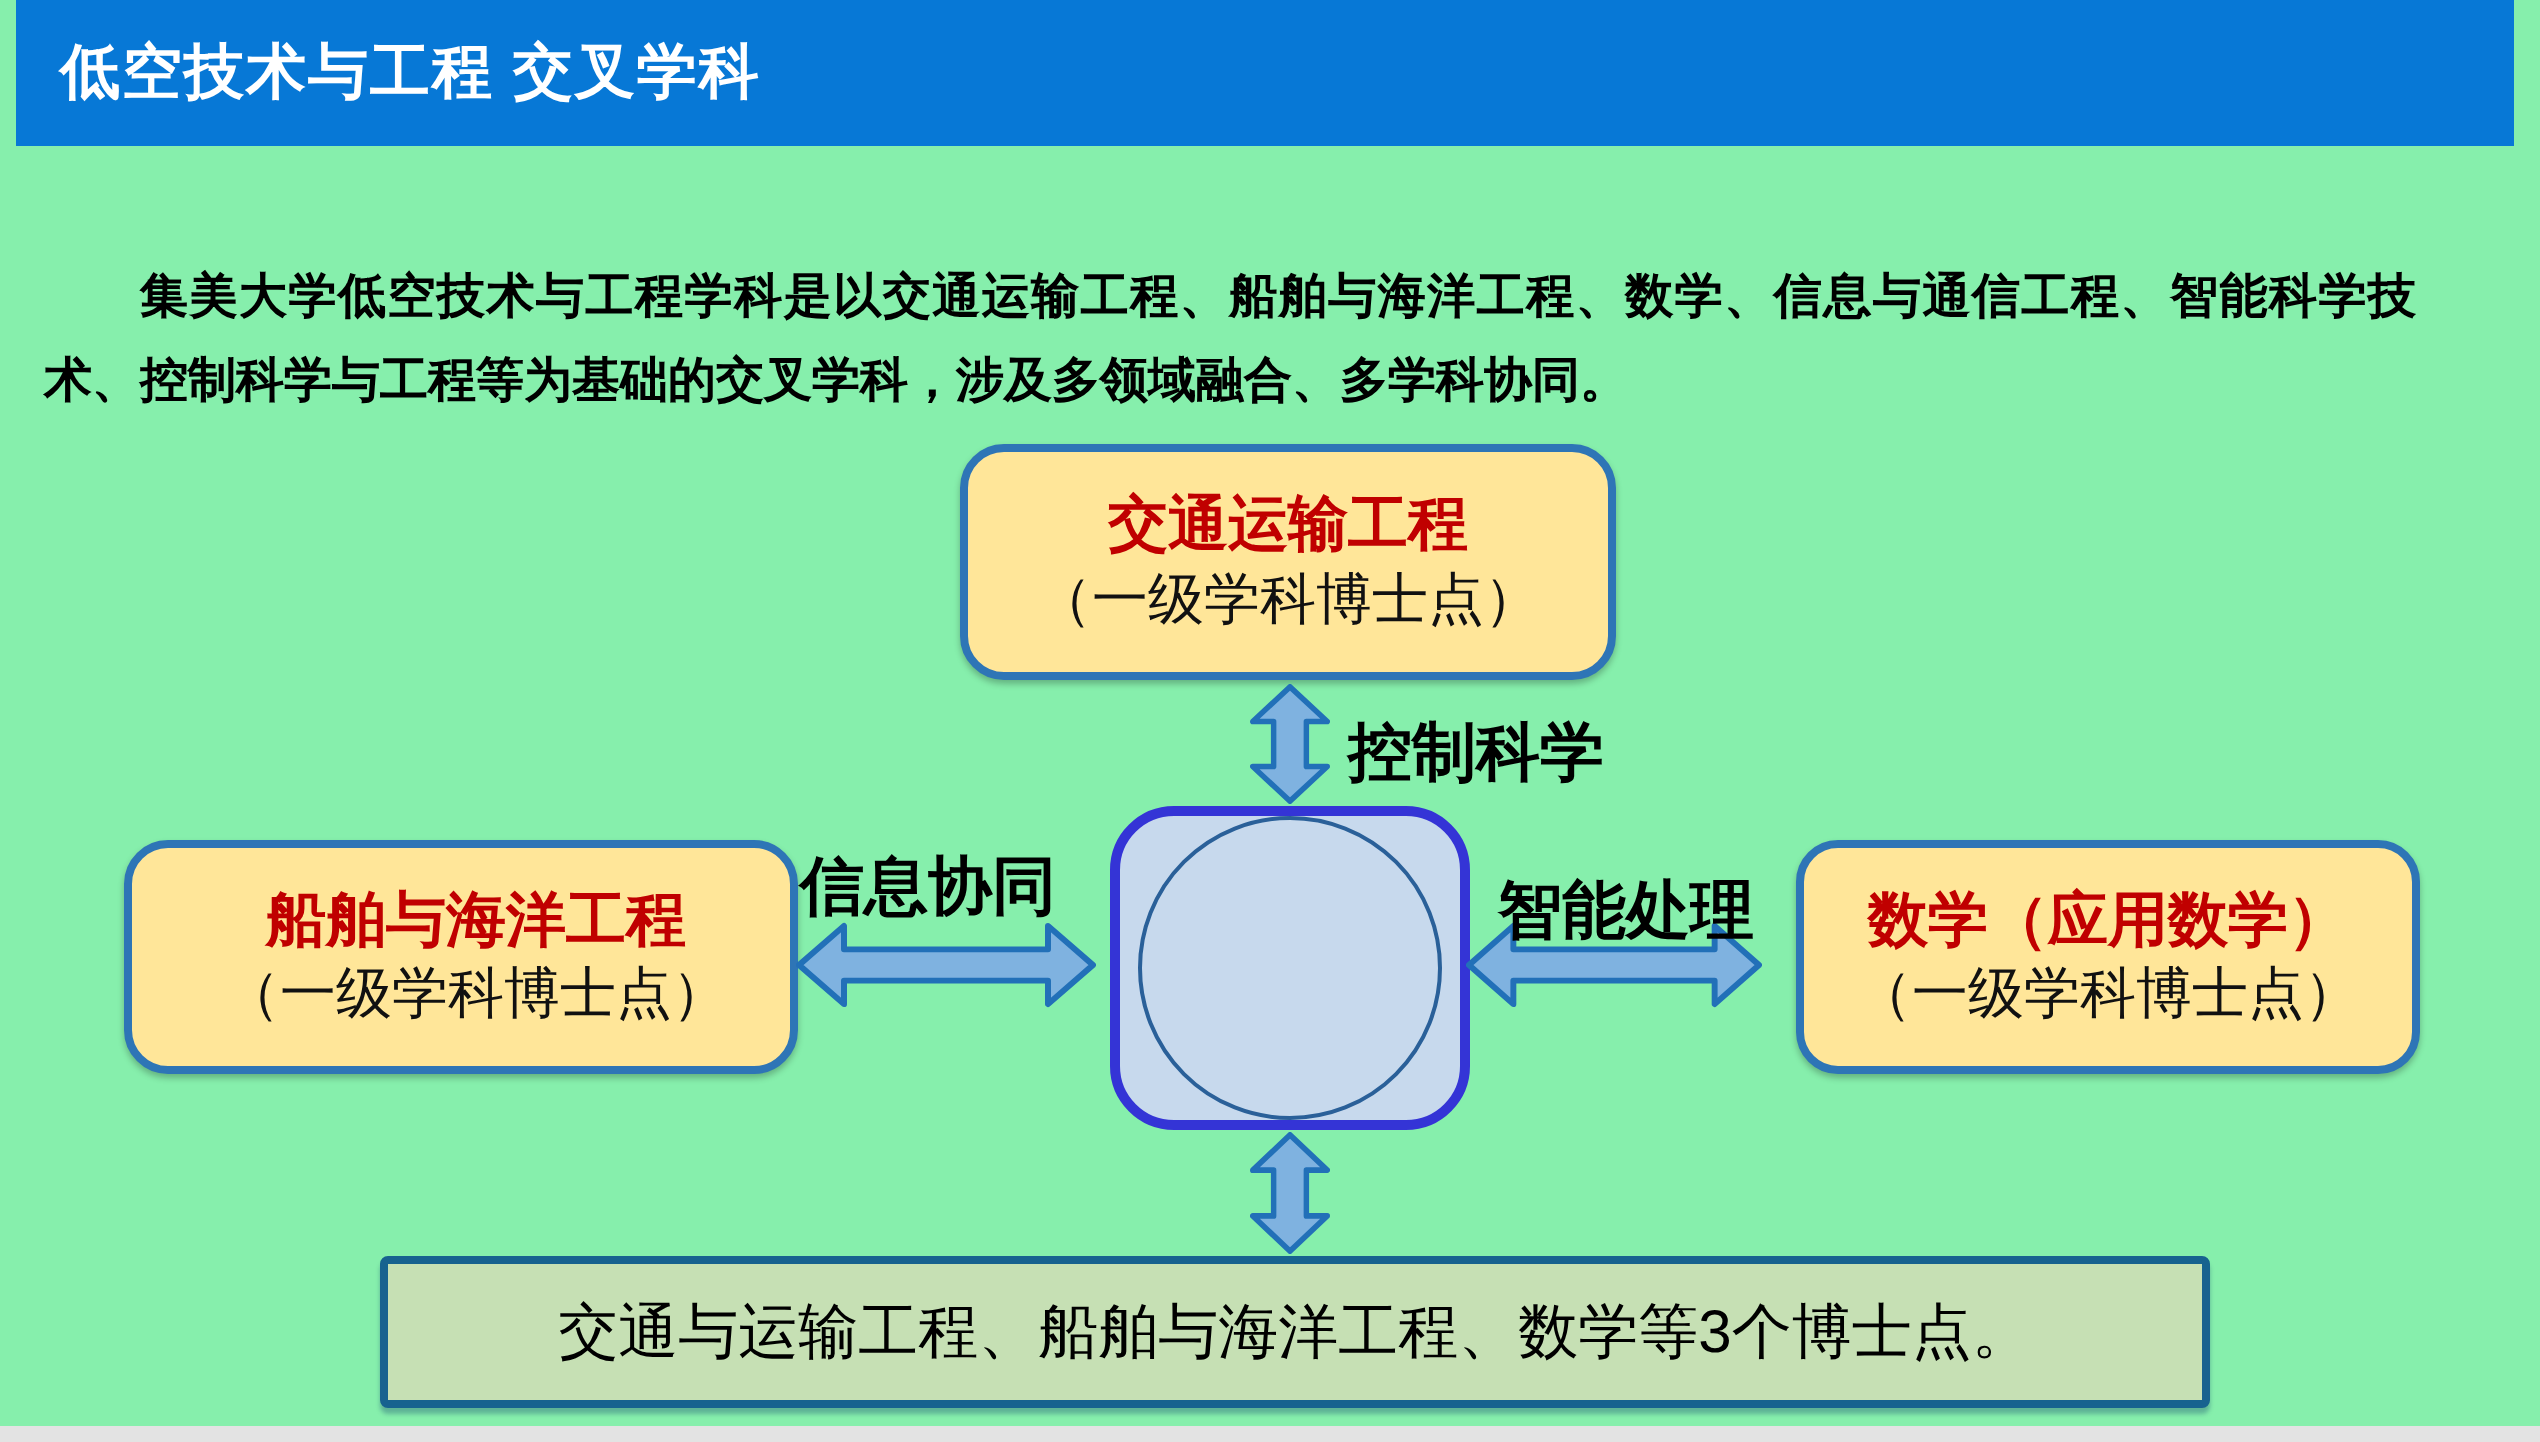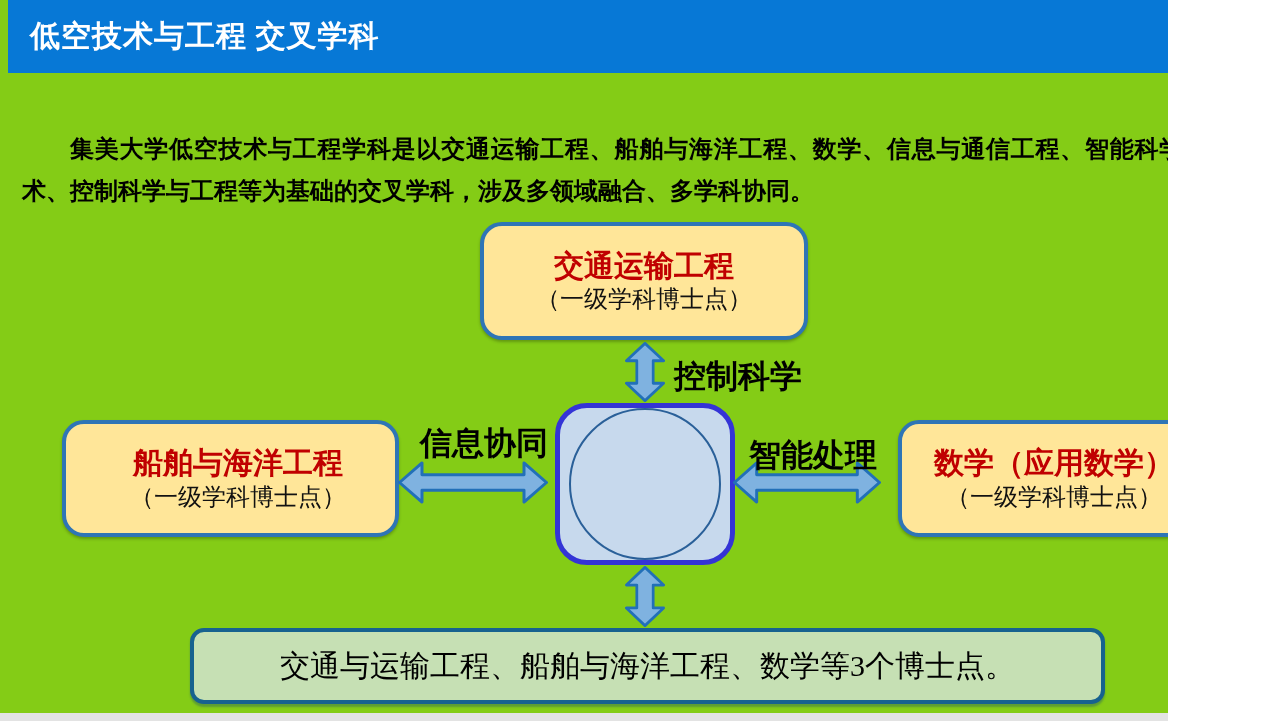--- a/index.html
+++ b/index.html
@@ -1,18 +1,18 @@
 <!DOCTYPE html>
 <html style="--header-bg: #0778D6; --node-fill: #FFE699; --node-border: #2E75B6; --node-title-color: #C00000; --center-fill: #C7D9ED; --center-border: #3434D6; --center-text: #1F1FC8; --circle-stroke: #2A6099; --arrow-fill: #7FB2E0; --arrow-stroke: #2270B8; --footer-fill: #C6E0B4; --footer-border: #17628F;"><head>
 <meta charset="utf-8">
 <style>
   html,body{margin:0;padding:0;background:#fff;}
   .slide{
-    position:relative;width:1168px;height:721px;background:#84cc16;
-    font-family:Liberation Serif, serif;overflow:hidden;
+    position:relative;width:1270px;height:721px;background:#86efac;
+    font-family:Liberation Sans, sans-serif;overflow:hidden;
   }
   
   .title-bar{
     position:absolute;left:8px;top:0;width:1249px;height:73px;
     background:var(--header-bg,#0778D6);display:flex;align-items:center;
   }
   .title-bar h1{
     margin:0 0 0 22px;color:#ffffff;font-size:30px;font-weight:700;letter-spacing:1px;
   }
   
@@ -22,21 +22,21 @@
     text-indent:2em;text-align:justify;
   }
   
   .node{
     position:absolute;background:var(--node-fill,#FFE699);
     border:4px solid var(--node-border,#2E75B6);border-radius:22px;
     display:flex;flex-direction:column;align-items:center;justify-content:center;
     box-shadow:0 2px 3px rgba(0,0,0,0.25);
   }
   .node-title{font-size:30px;font-weight:700;color:var(--node-title-color,#C00000);line-height:1.25;}
-  .node-subtitle{font-size:24px;font-weight:400;color:#111;line-height:1.3;}
+  .node-subtitle{font-size:28px;font-weight:400;color:#111;line-height:1.3;}
   .node-top{left:480px;top:222px;width:320px;height:110px;}
   .node-left{left:62px;top:420px;width:314px;height:109px;padding-left:15px;}
   .node-right{left:898px;top:420px;width:304px;height:109px;border-radius:21px;}
   
   .hub{
     position:absolute;left:555px;top:403px;width:170px;height:152px;
     background:var(--center-fill,#C7D9ED);
     border:5px solid var(--center-border,#3434D6);border-radius:32px;
     display:flex;align-items:center;justify-content:center;
   }
@@ -57,27 +57,27 @@
   }
   .arrow-top{left:625px;top:342px;width:40px;height:60px;}
   .arrow-bottom{left:625px;top:566px;width:40px;height:61px;}
   .arrow-left{left:398px;top:460px;width:150px;height:45px;}
   .arrow-right{left:733px;top:460px;width:148px;height:45px;}
   
   .edge-label{
     position:absolute;font-size:32px;font-weight:700;color:#000;white-space:nowrap;
   }
   .label-top{left:674px;top:355px;}
-  .label-left{left:400px;top:422px;width:148px;text-align:right;}
+  .label-left{left:400px;top:422px;width:148px;text-align:left;}
   .label-right{left:733px;top:434px;width:160px;text-align:center;}
   
   .footer-box{
     position:absolute;left:190px;top:628px;width:907px;height:68px;
     background:var(--footer-fill,#C6E0B4);
-    border:4px solid var(--footer-border,#17628F);border-radius:14px;
+    border:4px solid var(--footer-border,#17628F);border-radius:4px;
     display:flex;align-items:center;justify-content:center;
     box-shadow:0 3px 2px rgba(20,70,110,0.35);
   }
   .footer-text{font-size:30px;font-weight:500;color:#000;}
   
   .bottom-strip{
     position:absolute;left:0;bottom:0;width:1270px;height:8px;background:#E3E3E3;
   }
 </style>
 </head>

